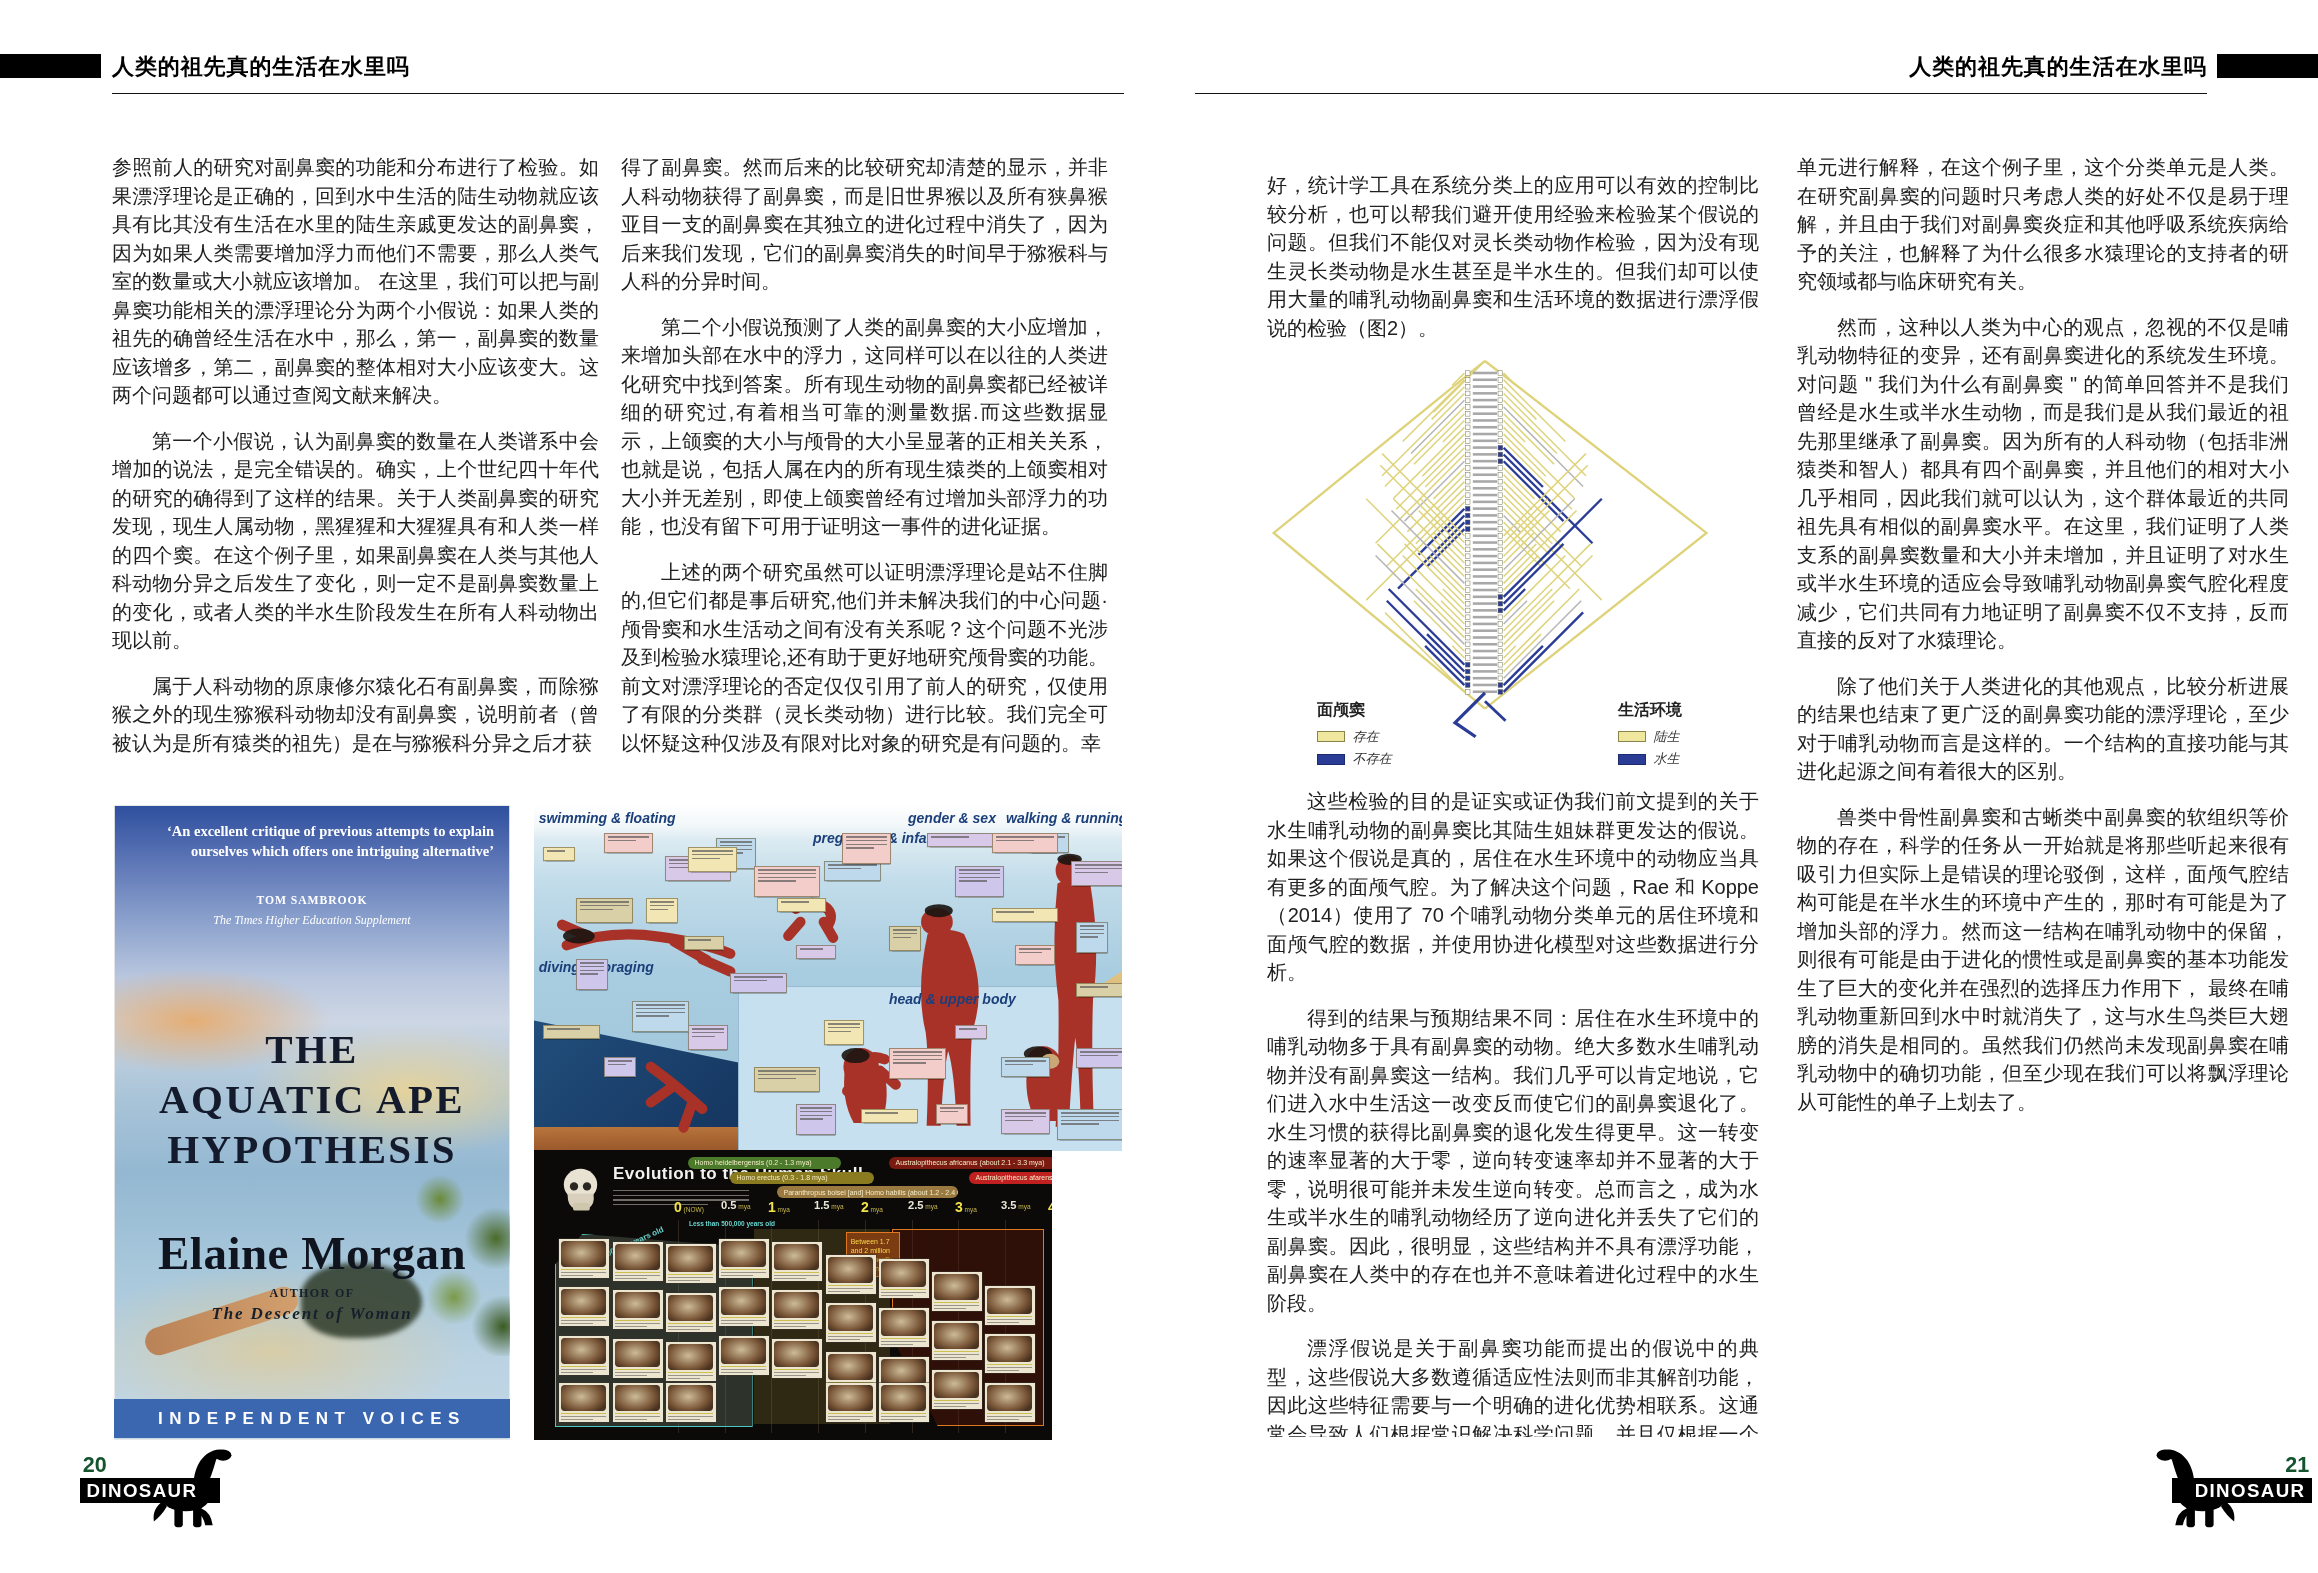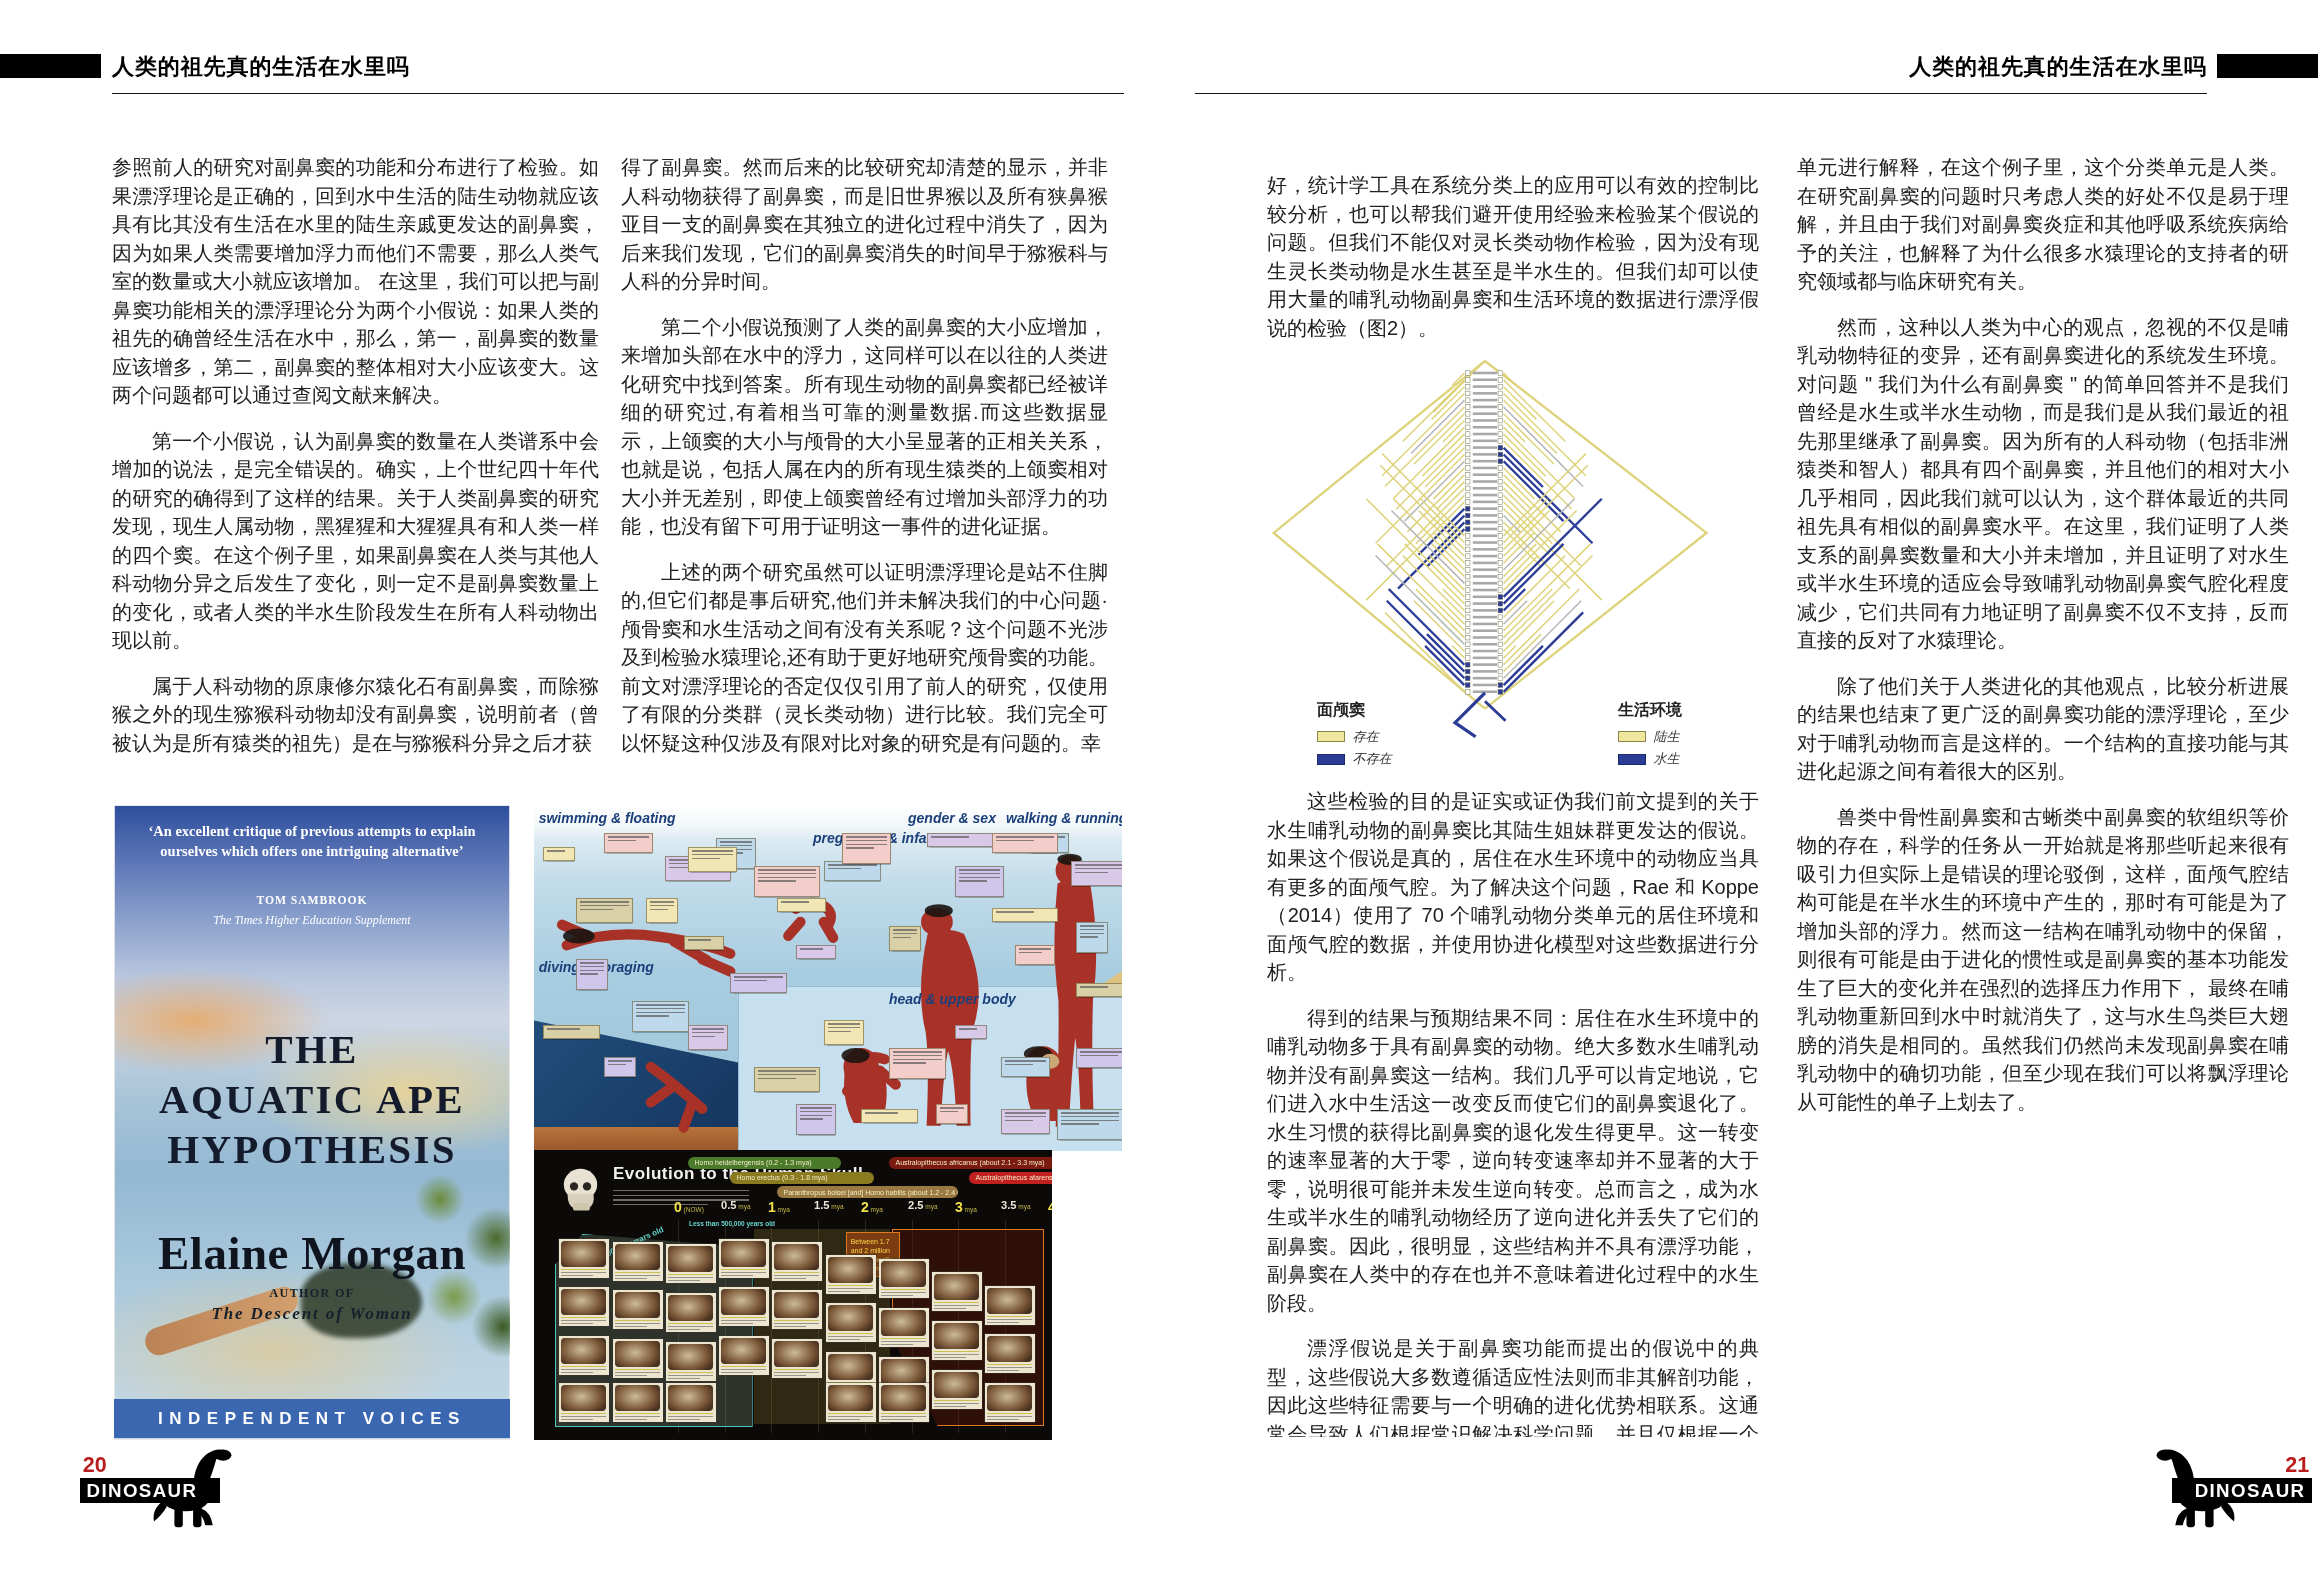--- a/index.html
+++ b/index.html
@@ -25,21 +25,21 @@
   .lg-item span{font-size:13px;font-style:italic;color:#333;}
   
   .cover{background:
      radial-gradient(ellipse 196px 75px at 20% 34%, rgba(236,160,80,.75), rgba(236,160,80,0) 70%),
      radial-gradient(ellipse 234px 93px at 75% 45%, rgba(244,214,140,.8), rgba(244,214,140,0) 70%),
      radial-gradient(ellipse 280px 121px at 40% 86%, rgba(240,200,120,.55), rgba(240,200,120,0) 70%),
      linear-gradient(180deg,#2e4f9e 0%,#5d76b6 9%,#8aa0cc 18%,#b8c6de 27%,#cdd6e4 34%,
                      #a9c4d8 46%,#94b8d2 58%,#a6c6da 72%,#b9d2e2 86%,#c4d8e6 100%);
      overflow:hidden;box-shadow:0 0 0 0.9px #e8e8e8 inset;}
   .cover .serif{font-family:"Liberation Serif",serif;}
-  .cover-quote{color:#fff;font-weight:bold;font-size:14.5px;line-height:19.6px;text-align:center;width:92%;left:4%;top:17px;}
+  .cover-quote{color:#fff;font-weight:bold;font-size:14.5px;line-height:19.6px;text-align:right;width:92%;left:4%;top:17px;}
   .cover-src1{color:#fff;font-weight:bold;font-size:11.7px;letter-spacing:0.9px;text-align:center;width:100%;top:89px;}
   .cover-src2{color:#fff;font-style:italic;font-size:12px;text-align:center;width:100%;top:108px;}
   .cover-title{color:#141b2d;font-weight:bold;font-size:41px;letter-spacing:2.3px;text-align:center;width:100%;line-height:50px;top:219px;}
   .cover-author{color:#10141f;font-weight:bold;font-size:47px;letter-spacing:0.5px;text-align:center;width:104%;left:-2%;top:421px;white-space:nowrap;}
   .cover-ao{color:#15202c;font-weight:bold;font-size:12px;letter-spacing:1.4px;text-align:center;width:100%;top:481px;}
   .cover-dow{color:#15202c;font-style:italic;font-weight:bold;font-size:17px;letter-spacing:1.9px;text-align:center;width:100%;top:499px;}
   .cover-band{left:0;width:100%;top:594px;height:39px;background:#3a67b0;display:flex;align-items:center;justify-content:center;}
   .cover-band span{color:#fff;font-size:17px;letter-spacing:6.5px;font-weight:bold;}
   .cover-arm{width:159px;height:28px;background:linear-gradient(90deg,#b97a4a,#d49a64);border-radius:18.7px;
              top:502px;left:28px;transform:rotate(-18deg);opacity:.9;}
@@ -75,21 +75,21 @@
   .sk-note{position:absolute;background:#7a3c10;border:0.9px solid #e07820;color:#ffd84a;
            font-size:7px;line-height:9px;padding:3.7px;width:45px;}
   .sk-region{position:absolute;}
   .skcard{position:absolute;width:45px;background:#ece5cf;padding:2.3px;box-shadow:0 0 0 0.5px #3a342c;}
   .skcard .skl{height:26px;border-radius:3.7px;background:radial-gradient(ellipse 60% 70% at 45% 45%,#cdbb97,#7a5738 70%,#4a3220);}
   .skcard i{display:block;height:0.9px;margin-top:1.9px;opacity:.85;}
   .skcard i.t{background:#c8b83a;}
   .skcard i.g{background:#8a867e;}
   
   .pfoot{width:154px;height:79px;}
-  .pnum{font-size:21.5px;font-weight:bold;color:#b91c1c;}
+  .pnum{font-size:21.5px;font-weight:bold;color:#14532d;}
   .pbar{position:absolute;background:#000;height:25px;width:140px;display:flex;align-items:center;z-index:3;}
   .pbar span{color:#fff;font-weight:bold;font-size:18.7px;letter-spacing:1.4px;margin-left:6.5px;z-index:4;}
   .dino{position:absolute;z-index:2;}
 </style>
 </head>
 <body>
 
 <div class="abs corner" style="left:0;"></div>
 <div class="abs corner" style="left:4745;left:2217px;"></div>
 <div class="abs head-title" style="left:112px;">人类的祖先真的生活在水里吗</div>

